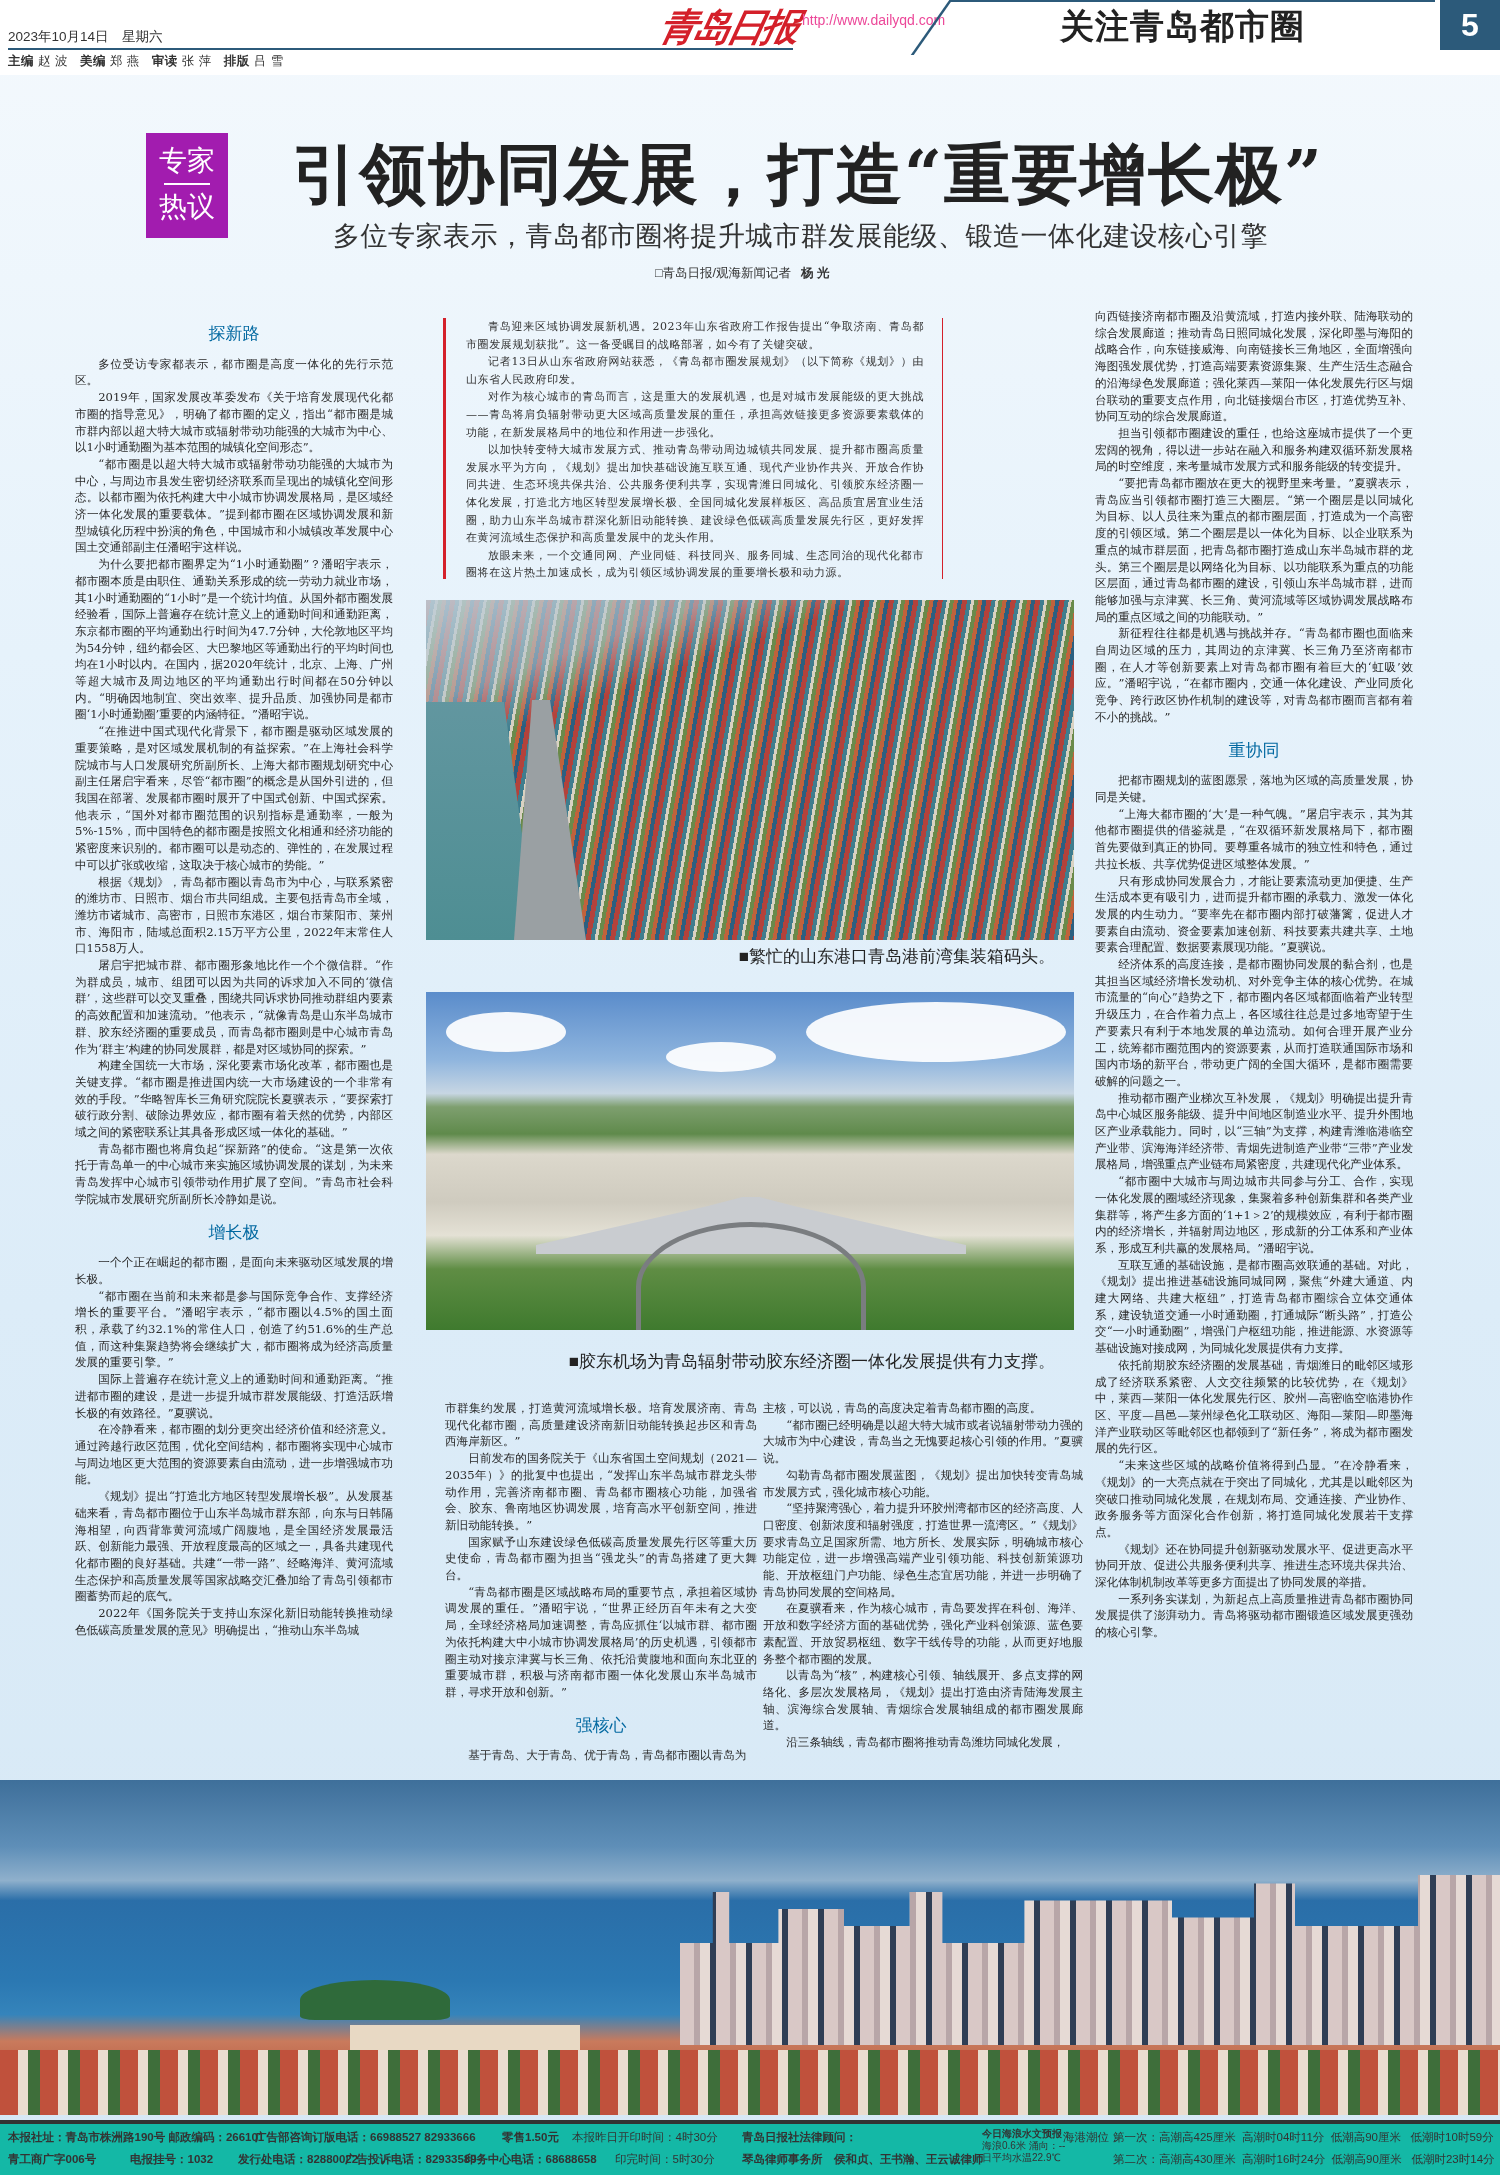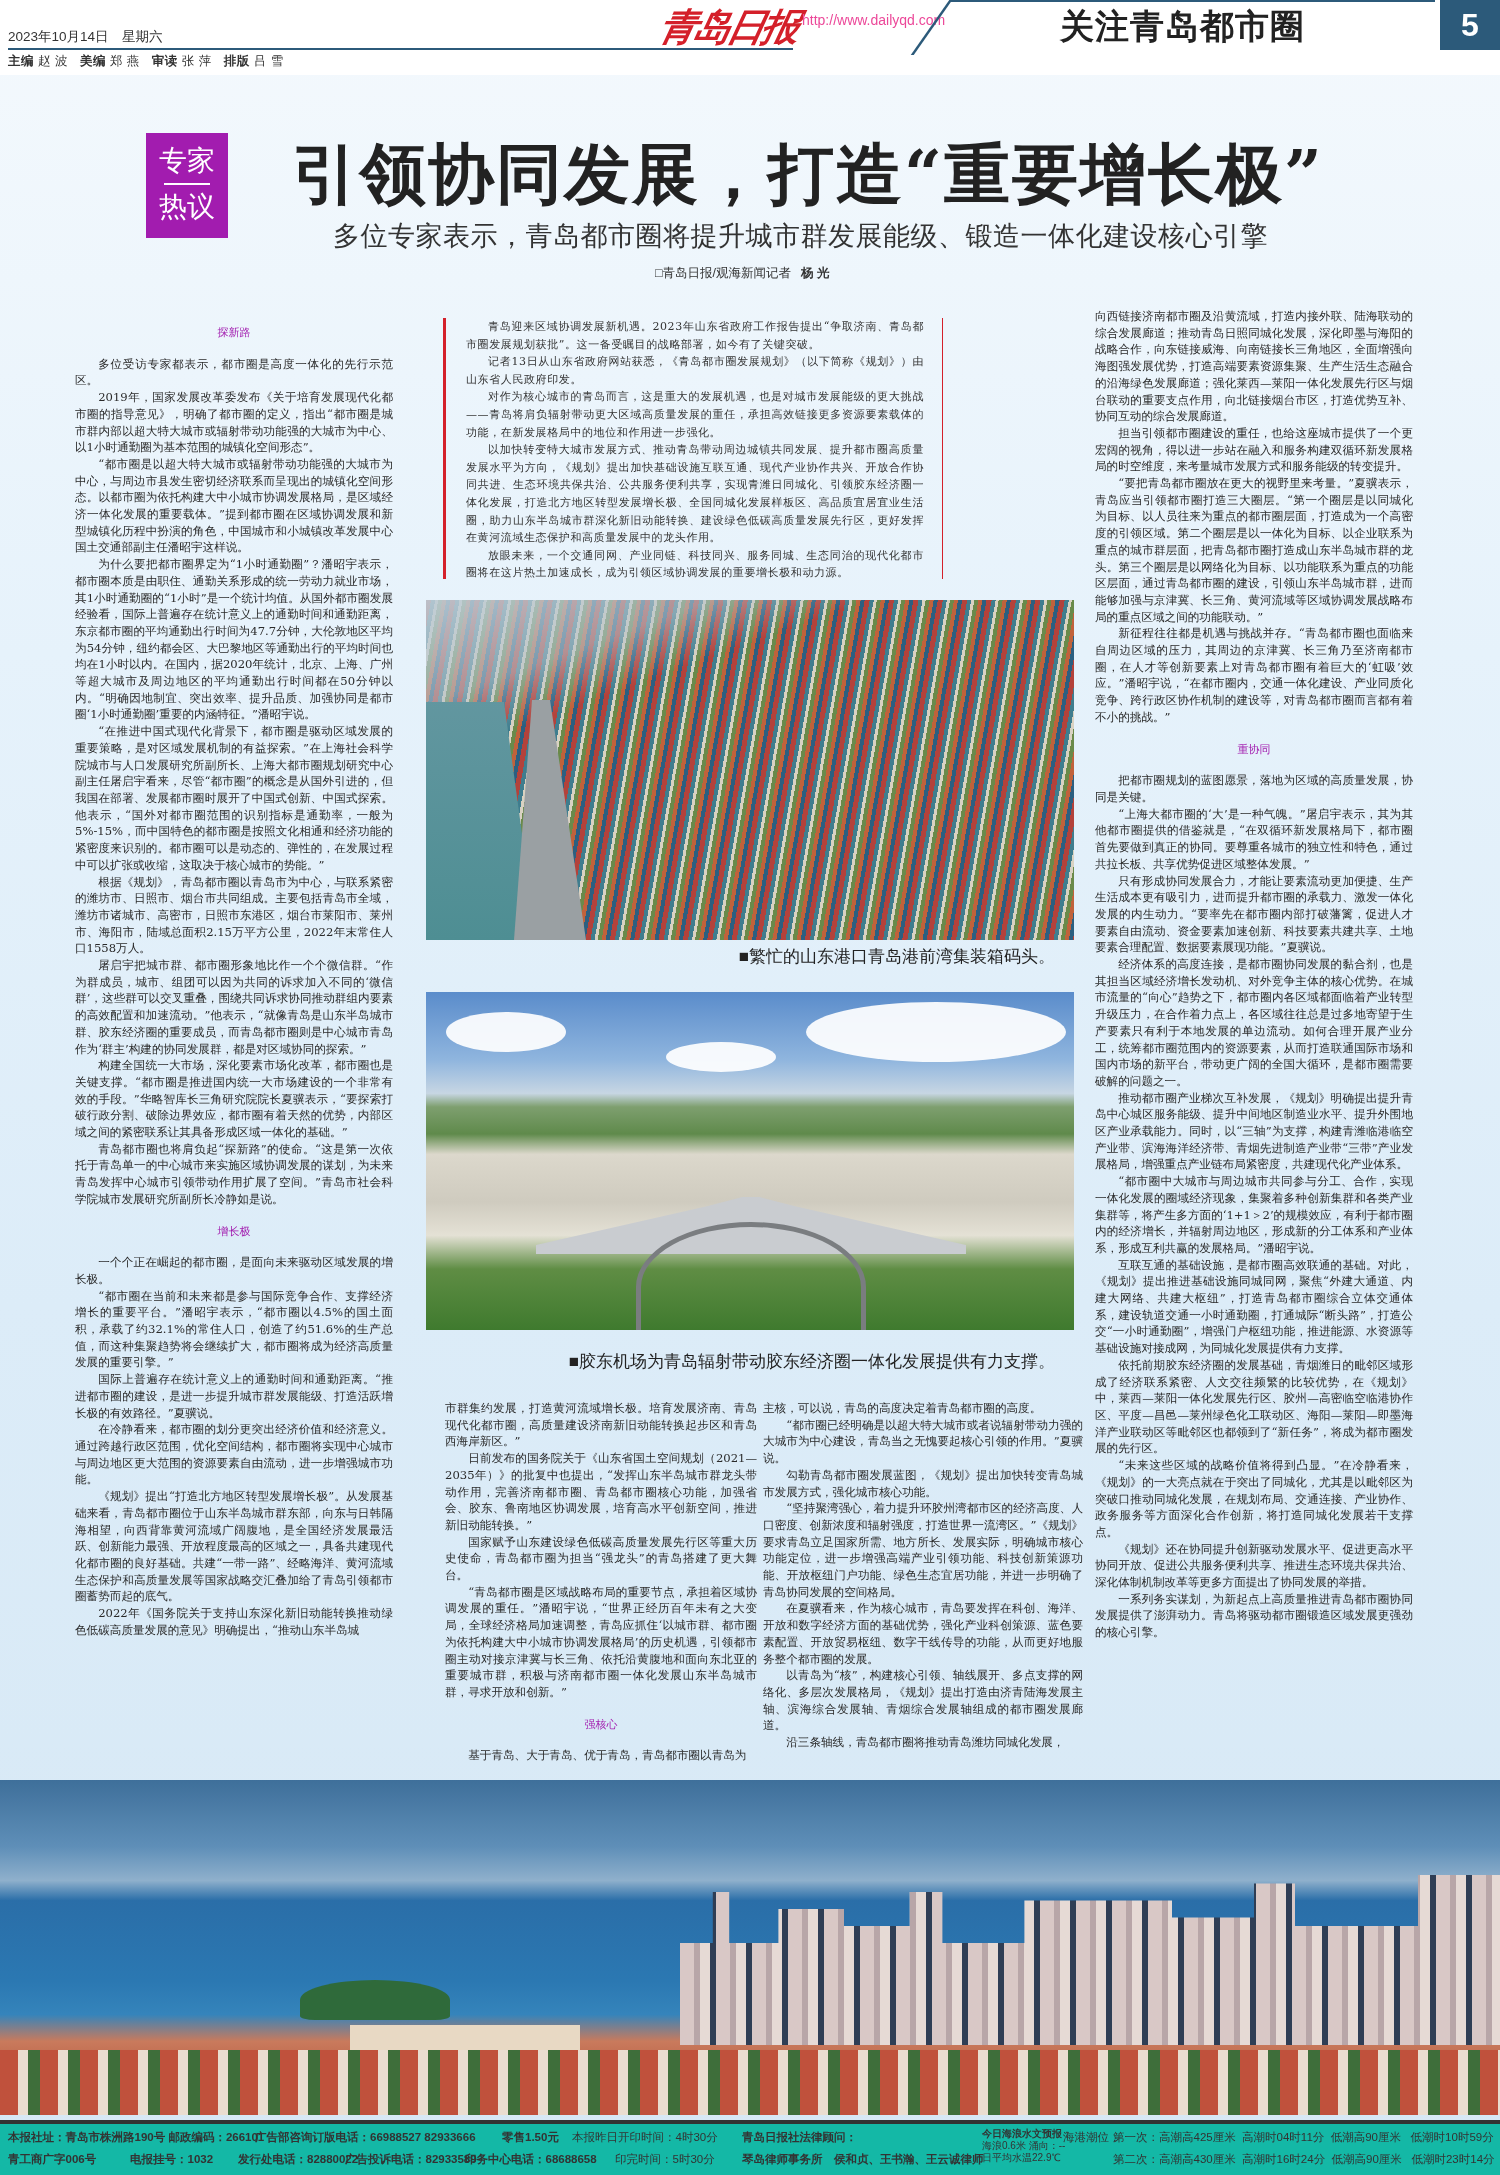--- a/index.html
+++ b/index.html
@@ -21,21 +21,21 @@
   
   .badge{position:absolute;left:146px;top:133px;width:82px;width:82px;height:105px;background:#a21caf;color:#fff;font-family:"DejaVu Serif",serif;font-size:28px;text-align:center;padding-top:6px;line-height:44px;}
   .badge .sep{display:block;width:46px;height:2px;background:#fff;margin:0 auto;}
   .headline{position:absolute;left:292px;top:130px;font-family:"DejaVu Serif",serif;font-weight:bold;font-size:66px;color:#222;letter-spacing:2px;white-space:nowrap;}
   .subhead{position:absolute;left:295px;top:218px;font-family:Liberation Mono, monospace;font-size:27px;color:#333;white-space:nowrap;letter-spacing:0.5px;margin-left:38px;}
   .byline{position:absolute;left:655px;top:265px;font-family:"Liberation Sans",sans-serif;font-size:12.5px;color:#333;}
   .byline b{margin-left:10px;font-weight:bold;}
   
   .col{position:absolute;font-size:11.6px;line-height:16.7px;text-align:justify;color:#2a2a2a;}
   .col p{text-indent:2em;}
-  .col h3{font-size:11px;font-weight:normal;text-align:center;margin:16px 0 14px 0;color:#a21caf;font-family:"DejaVu Sans",sans-serif;}
+  .col h3{font-size:17px;font-weight:normal;text-align:center;margin:16px 0 14px 0;color:#0369a1;font-family:"DejaVu Sans",sans-serif;}
   .col1{left:75px;top:325px;width:318px;}
   .col3{left:445px;top:1400px;width:312px;}
   .col4{left:763px;top:1400px;width:320px;}
   .col5{left:1095px;top:308px;width:318px;}
   
   .lead{position:absolute;left:443px;top:318px;width:500px;height:261px;border-left:3px solid #d4202a;border-right:1px solid #d4202a;padding:0 18px 0 20px;font-size:11px;line-height:17.6px;color:#333;text-align:justify;letter-spacing:0.6px;}
   .lead p{text-indent:2em;}
   
   .photo{position:absolute;overflow:hidden;}
   .port{left:426px;top:600px;width:648px;height:340px;

